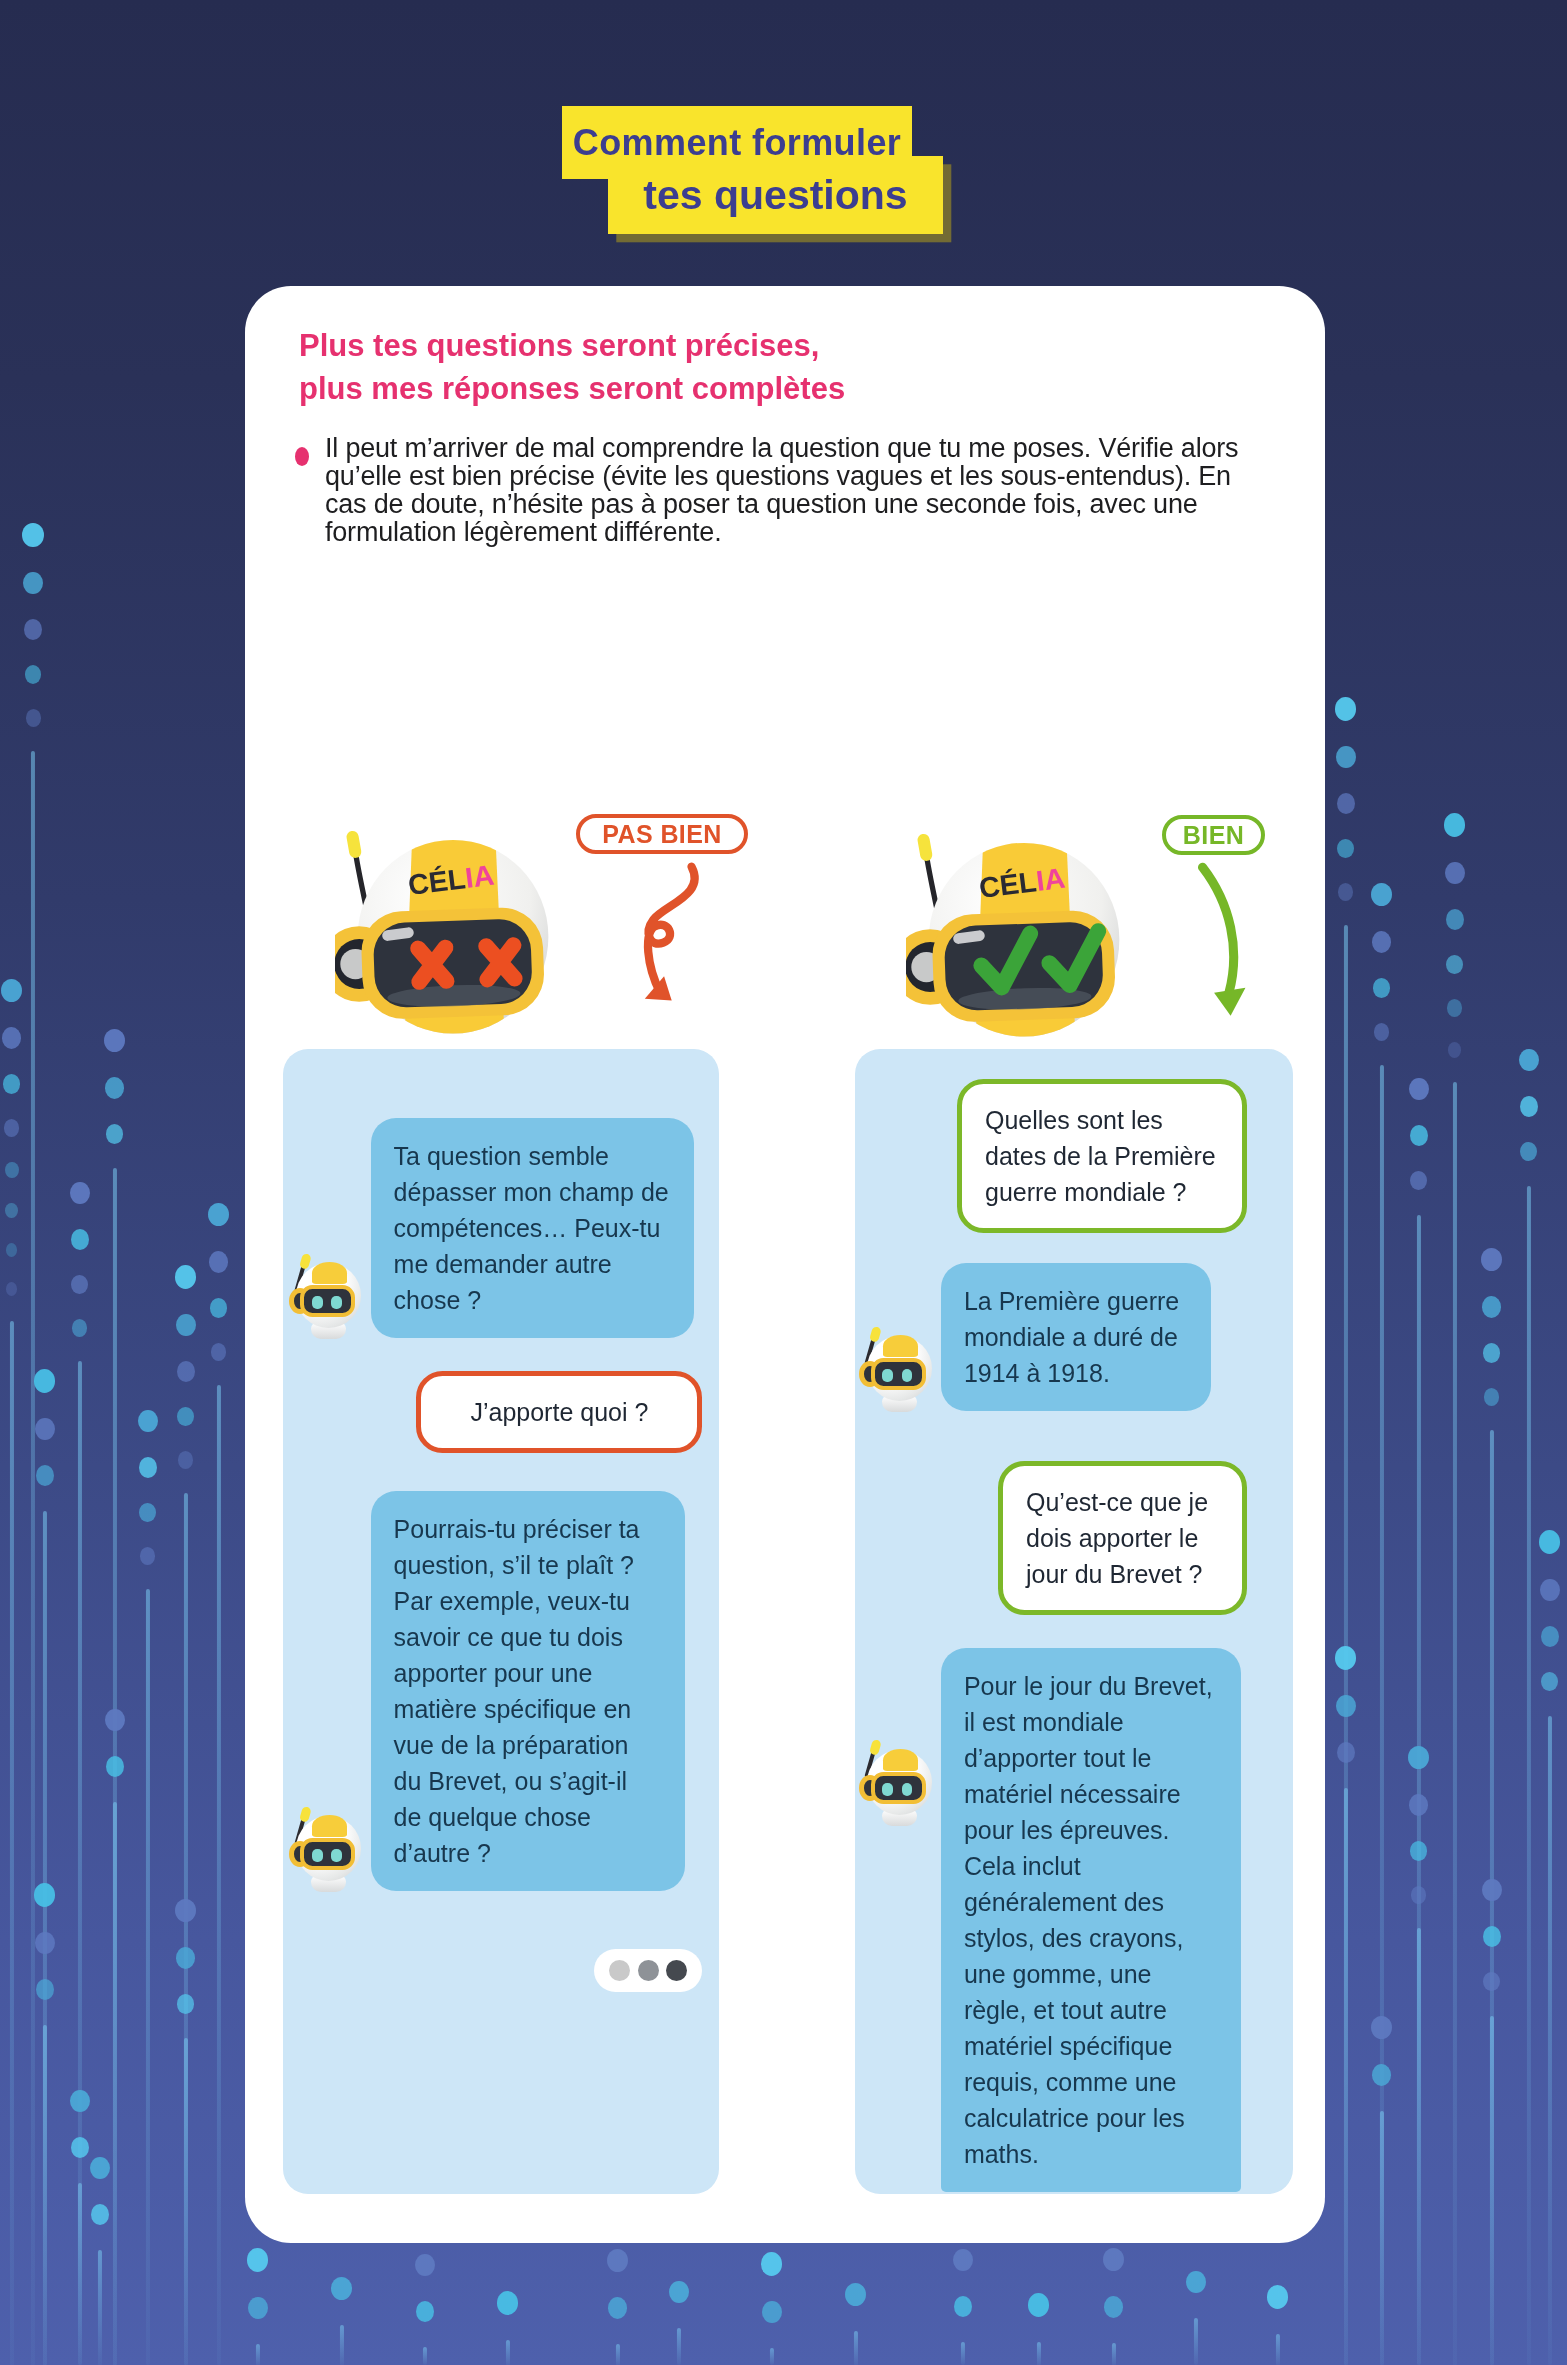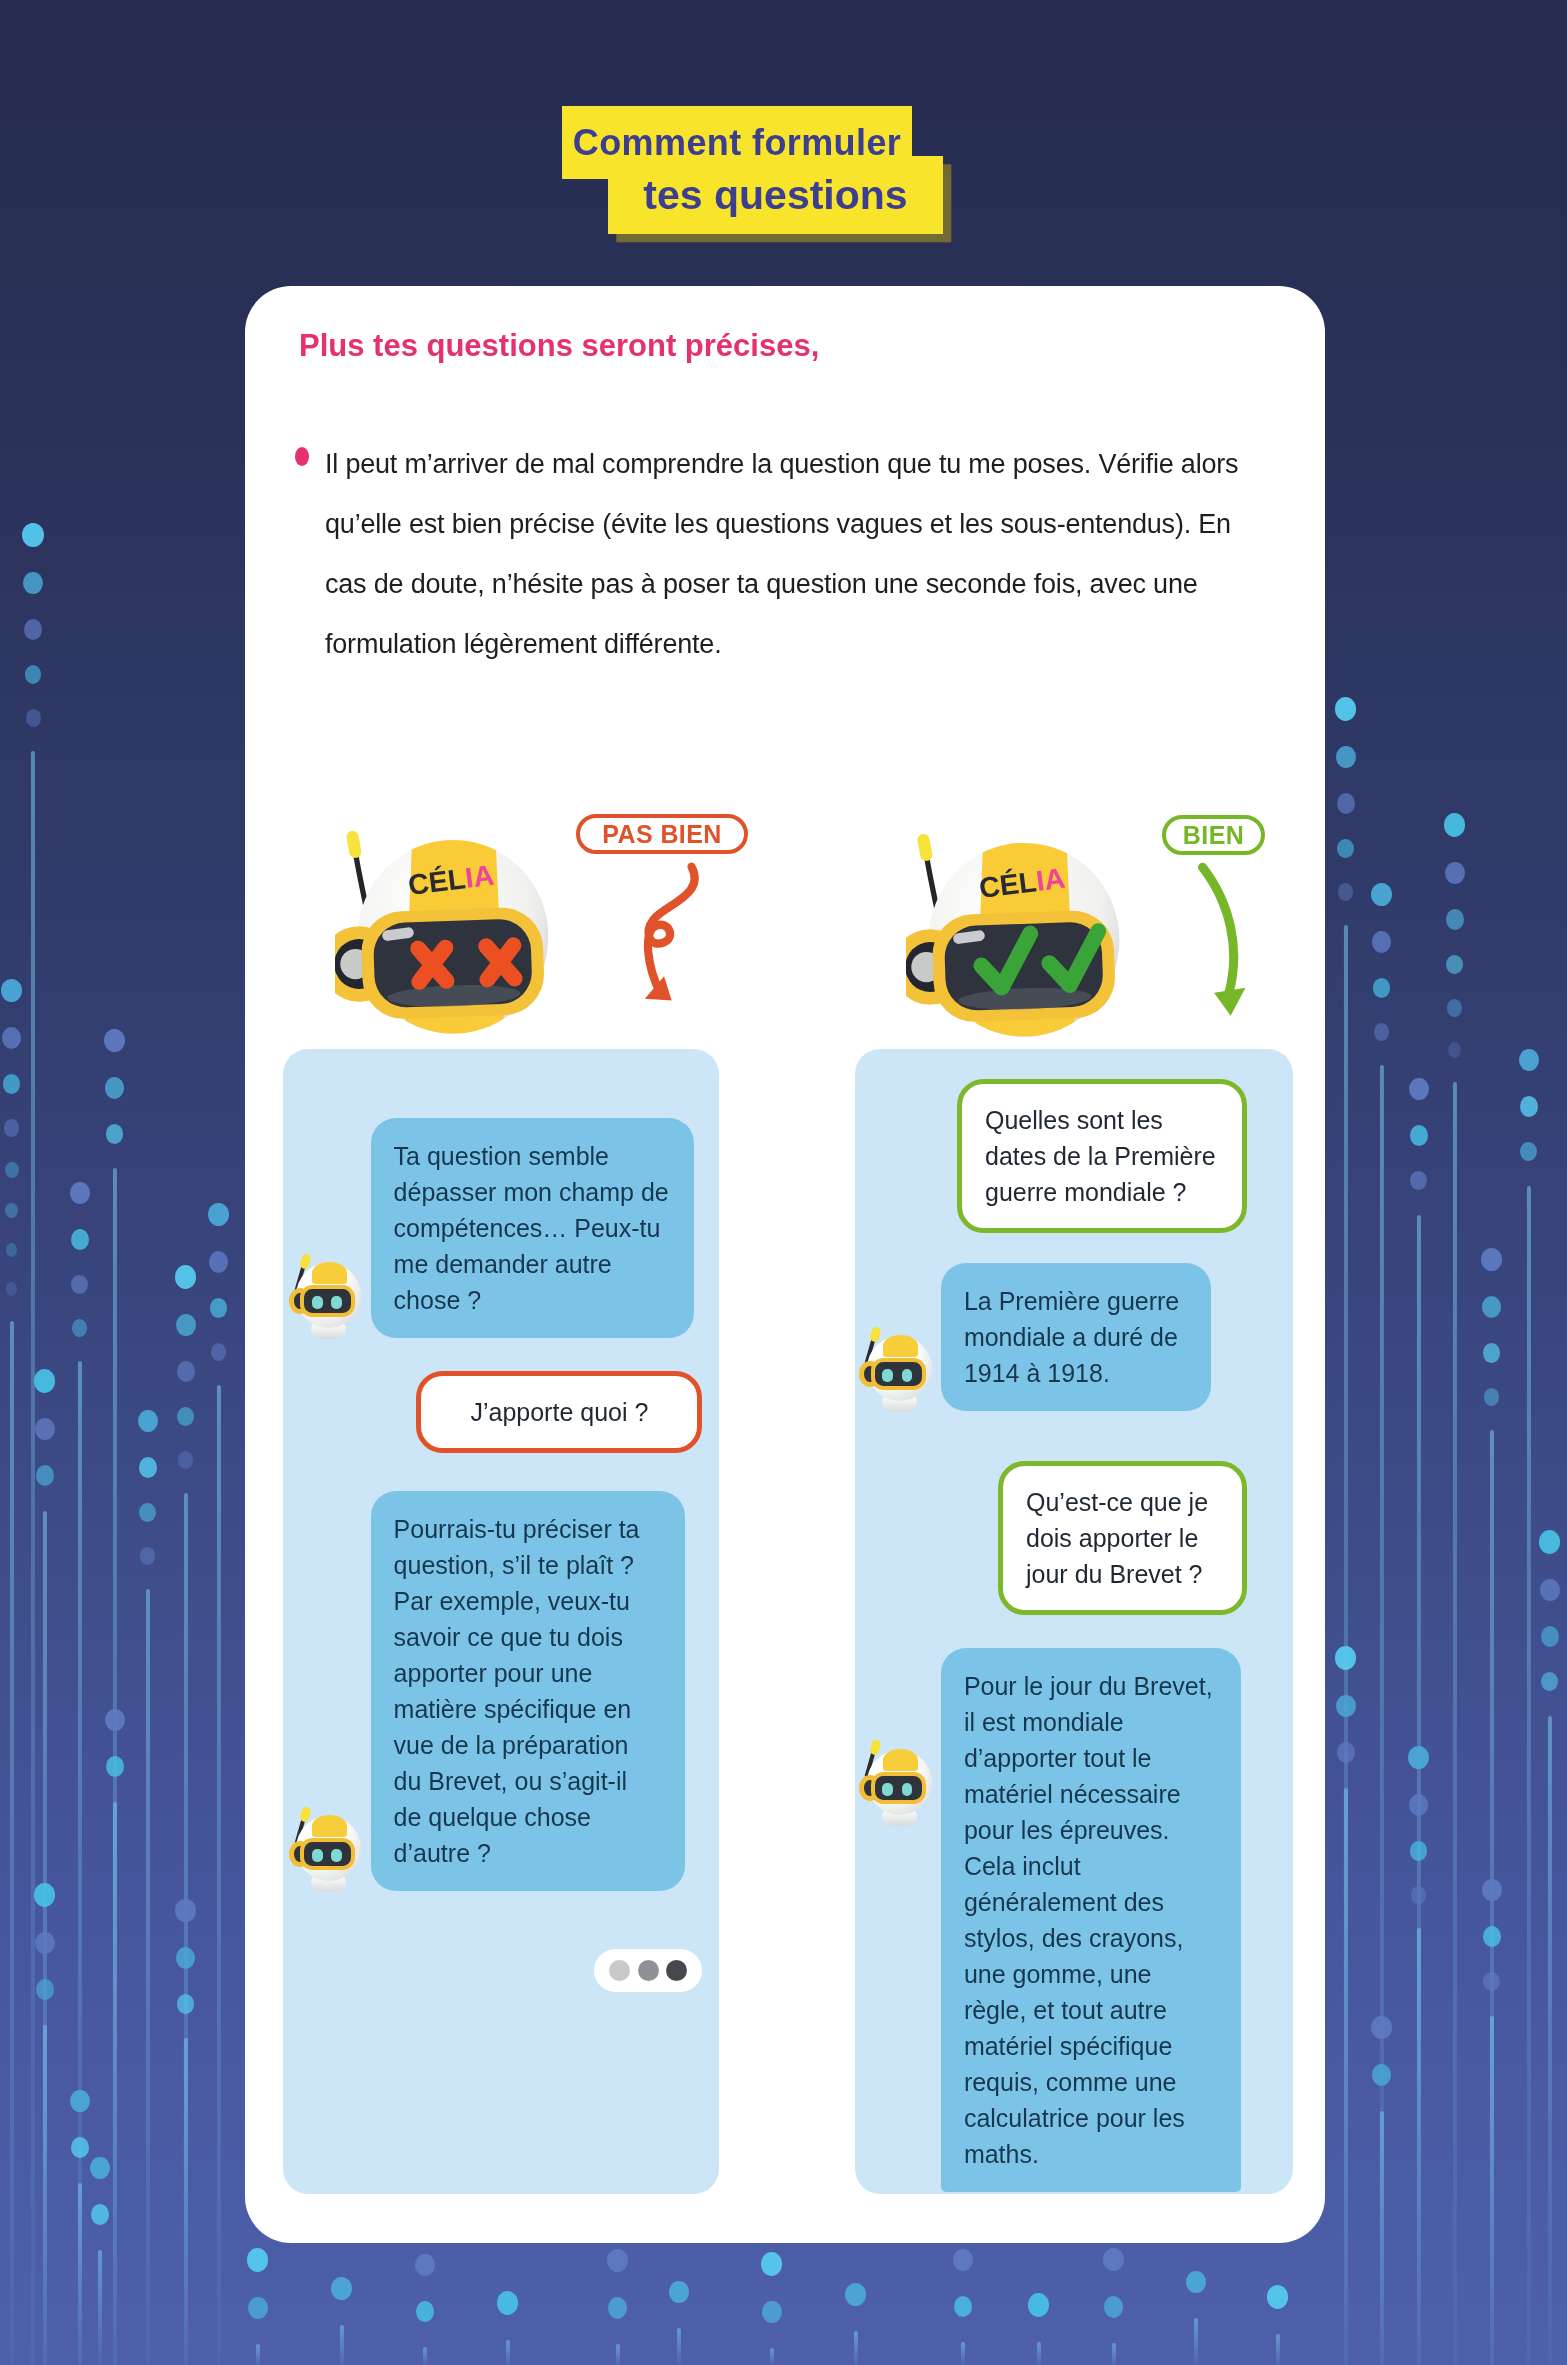--- a/index.html
+++ b/index.html
@@ -15,21 +15,21 @@
   
   .banner{position:absolute;z-index:3;left:0;top:0;width:100%;}
   .bline{position:absolute;background:#F9E42C;display:flex;align-items:center;justify-content:center;
     color:#3C3E90;font-weight:bold;}
   .bline1{left:562px;top:106px;width:350px;height:73px;font-size:36px;letter-spacing:0.4px;}
   .bline2{left:608px;top:156px;width:335px;height:78px;font-size:41px;box-shadow:8.3px 8.3px 0 rgba(176,156,26,.55);}
   
   .card{position:absolute;z-index:5;left:245px;top:286px;width:1080px;height:1957px;background:#FFFFFF;border-radius:46px;}
   .intro-heading{position:absolute;left:54px;top:38px;margin:0;font-size:31px;line-height:43px;font-weight:bold;color:#E6316F;}
   .bullets{position:absolute;left:50px;top:148px;width:979px;}
-  .bullet{position:relative;padding-left:30px;font-size:27px;line-height:60px;color:#1E1E20;letter-spacing:-0.2px;}
+  .bullet{position:relative;padding-left:30px;font-size:27px;line-height:28px;color:#1E1E20;letter-spacing:-0.2px;}
   .bullet + .bullet{margin-top:21.6px;}
   .bullet .b-dot{position:absolute;left:0;top:13.3px;width:14px;height:19px;border-radius:50%;background:#E6316F;}
   
   .robot{position:absolute;width:227px;height:219px;}
   .robot-bad{left:90px;top:539px;}
   .robot-good{left:661px;top:542px;}
   .pill{position:absolute;box-sizing:border-box;height:40px;border:4.1px solid;border-radius:20px;background:#fff;
     display:flex;align-items:center;justify-content:center;font-weight:bold;font-size:25px;letter-spacing:0.4px;}
   .pill-bad{left:331px;top:528px;width:172px;border-color:#E0532A;color:#E0532A;}
   .pill-good{left:917px;top:529px;width:103px;border-color:#76B728;color:#76B728;}
@@ -301,20 +301,21 @@
         <span>Comment formuler</span>
       </div>
     <div class="bline bline2">
         <span>tes questions</span>
       </div>
   </div>
 
   <div class="card">
     <h2 class="intro-heading">
       <span>Plus tes questions seront précises,</span><br>
+      <span>plus mes réponses seront complètes</span>
     </h2>
 
     <div class="bullets">
       <div class="bullet">
         <span class="b-dot"></span>
         <span>Il peut m’arriver de mal comprendre la question que tu me poses. Vérifie alors qu’elle est bien précise (évite les questions vagues et les sous-entendus). En cas de doute, n’hésite pas à poser ta question une seconde fois, avec une formulation légèrement différente.</span>
       </div>
     </div>
 
     <div class="robot robot-bad">

